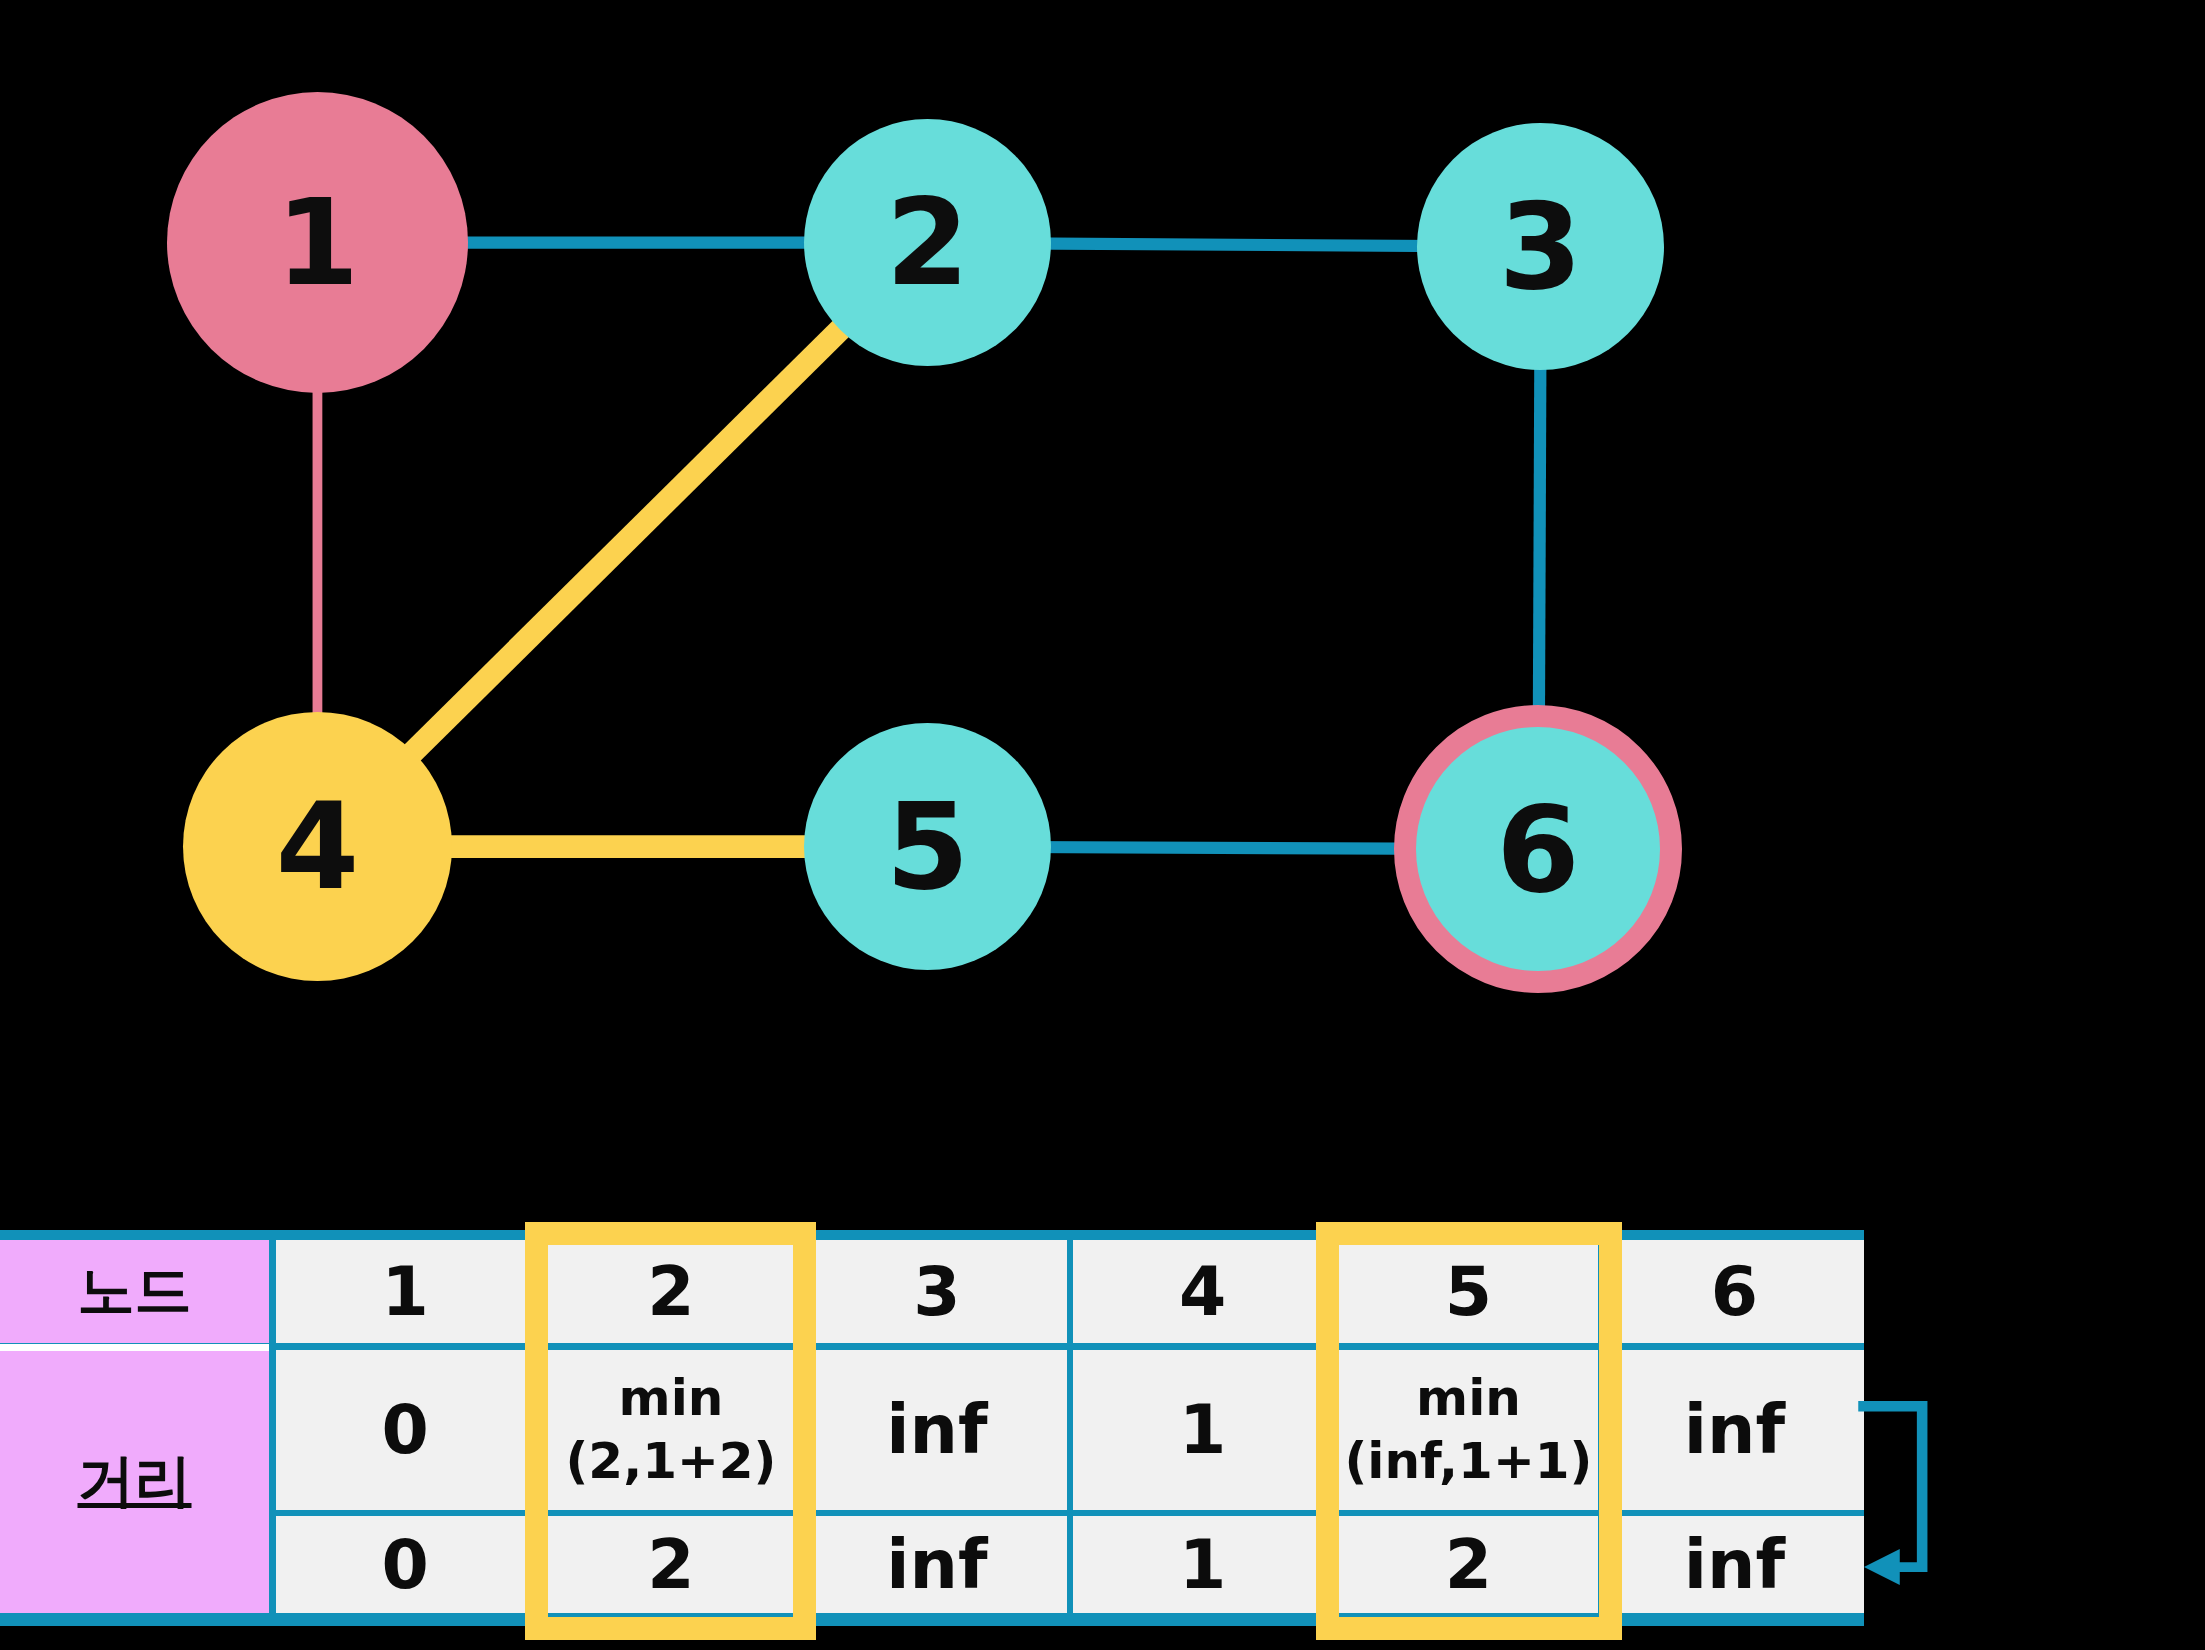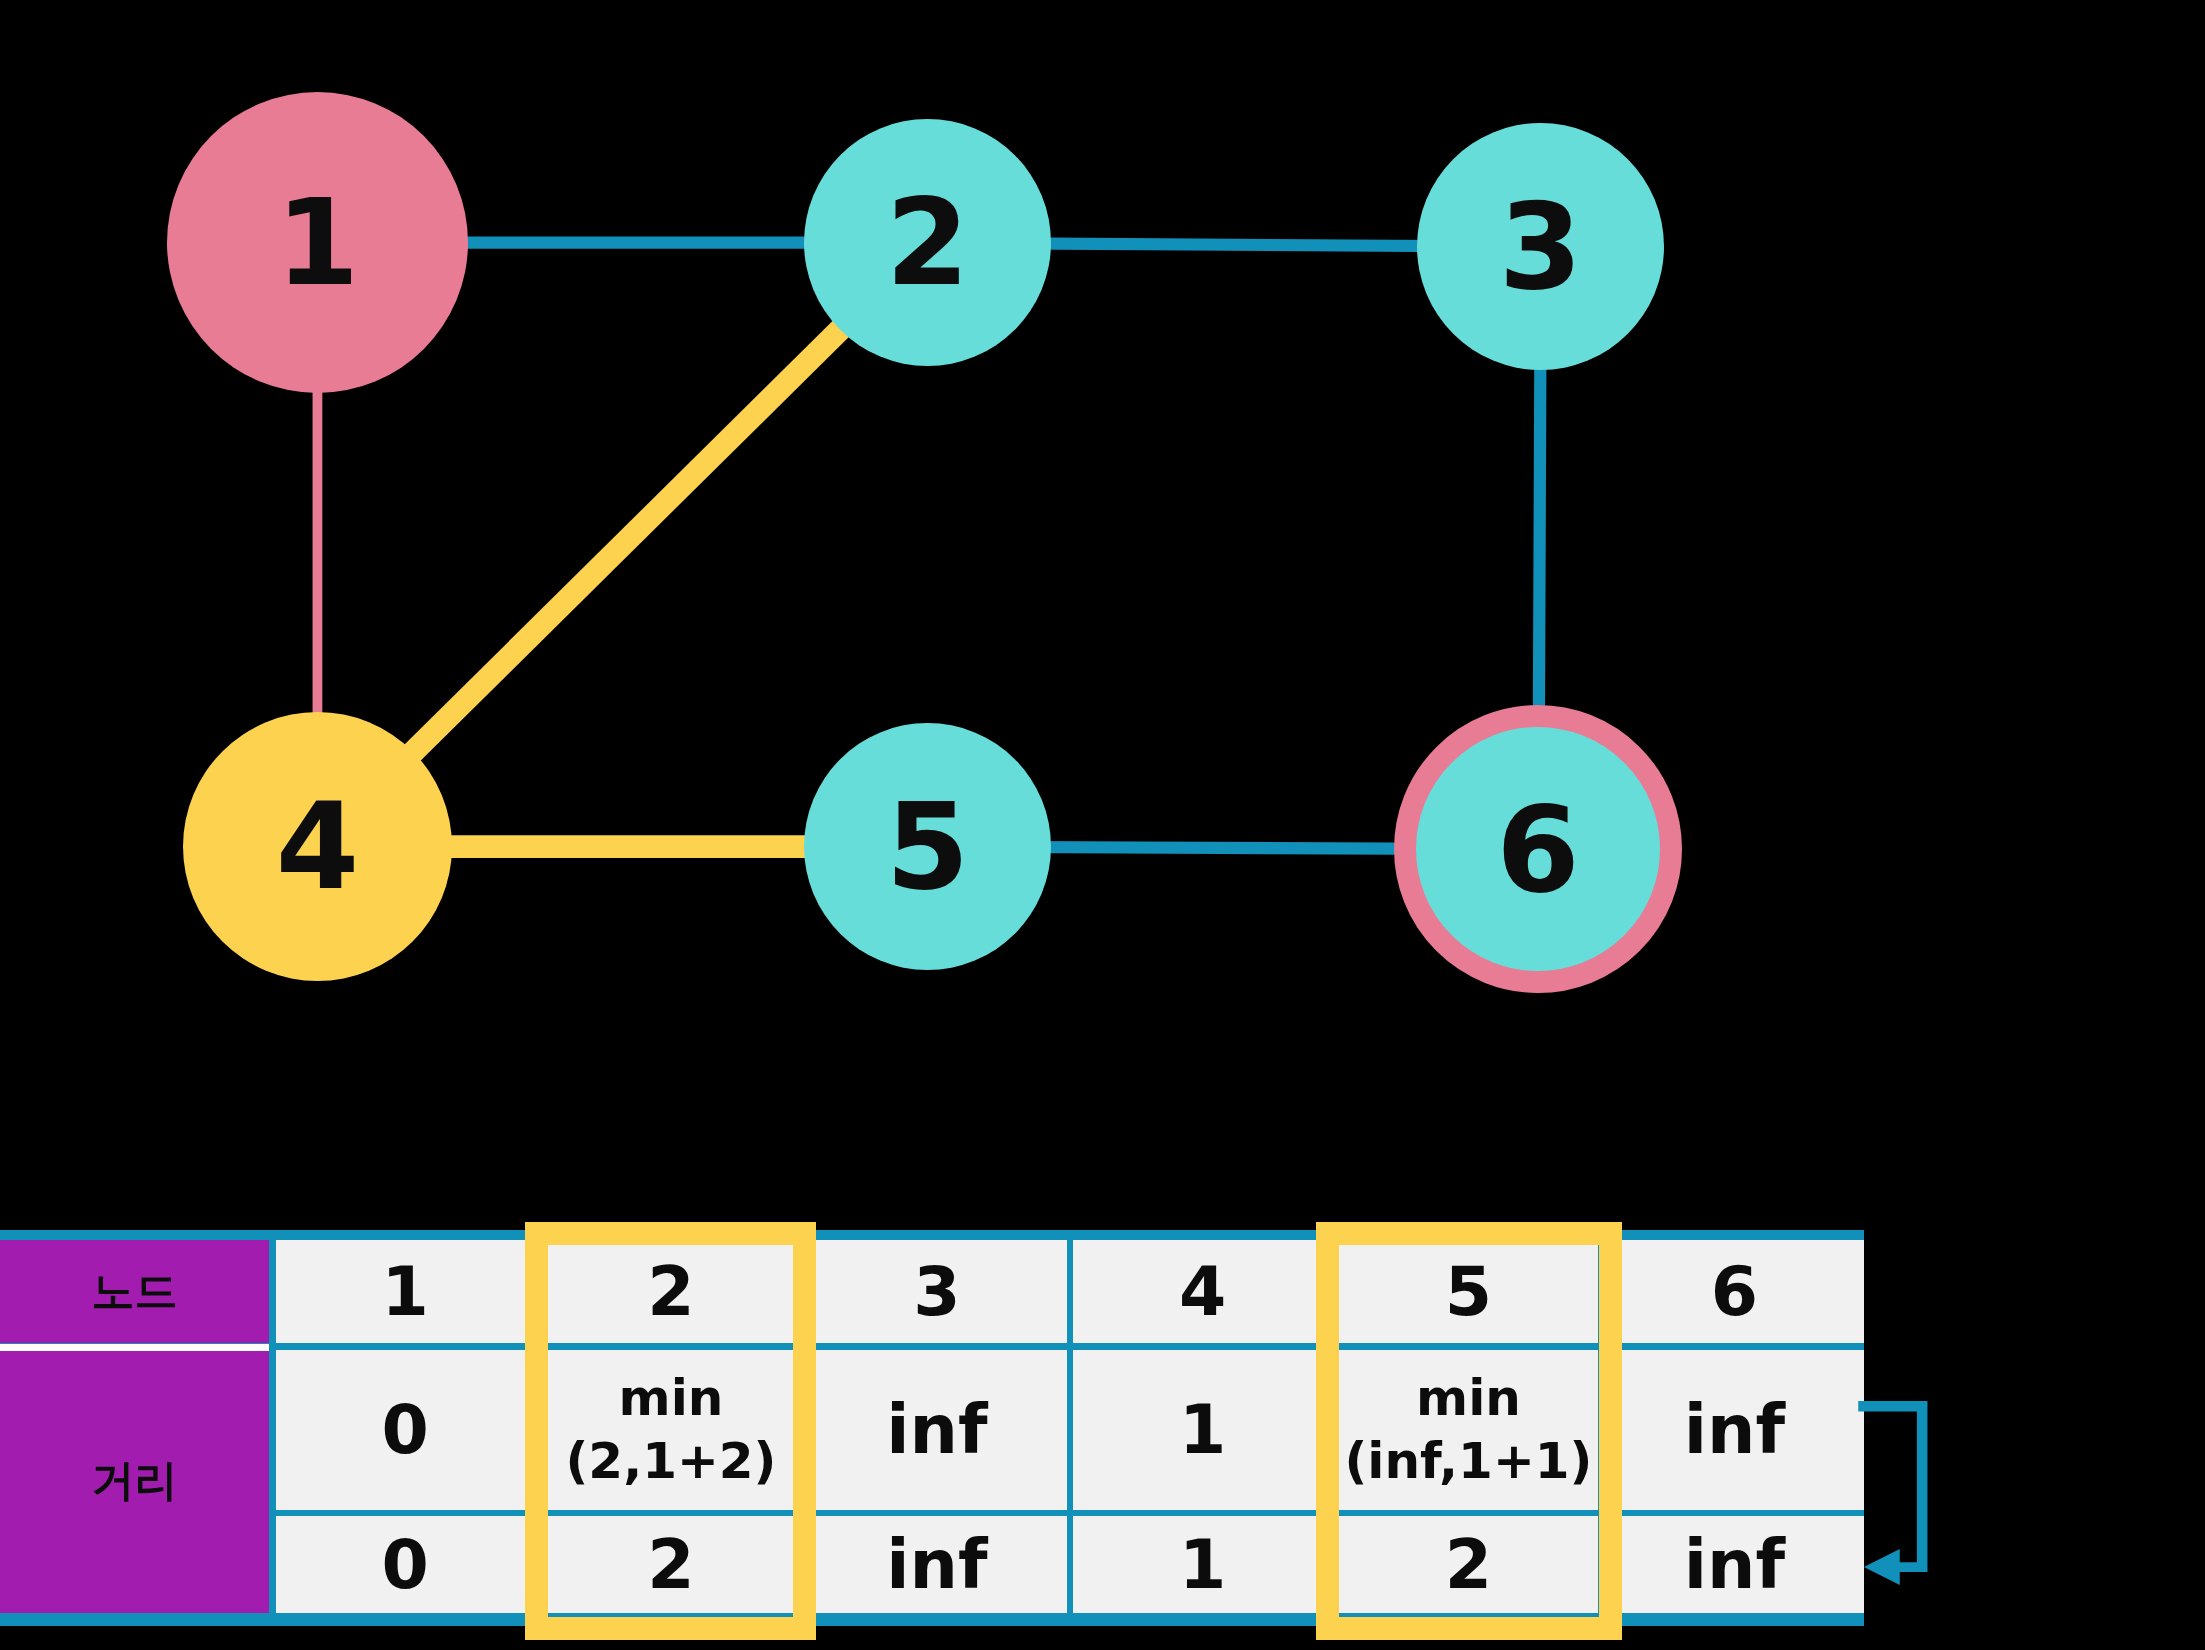--- a/index.html
+++ b/index.html
@@ -37,22 +37,22 @@
     grid-template-columns:269px repeat(6, 1fr);
     grid-template-rows:103px 160px 97px;
     gap:6.5px;
     background:#1191b9;
   }
   .cell {
     display:flex; align-items:center; justify-content:center;
     font-weight:bold; color:#0c0c0c; font-size:68px;
     background:#f1f1f1;
   }
-  .cell.label { background:#a21caf; font-size:43px; }
-  .cell.rowlabel { grid-row:2 / span 2; }
+  .cell.label { background:#f0abfc; font-size:57px; }
+  .cell.rowlabel { grid-row:2 / span 2;text-decoration:underline; }
   .cell.min { font-size:50px; line-height:1.25; white-space:pre-line; text-align:center; }
 
   #row-separator {
     position:absolute; left:0; top:1344px; width:269px; height:6.5px;
     background:#ffffff; z-index:4;
   }
 
   .hl-box {
     position:absolute; top:1222px; height:418px; z-index:5;
     border:23px solid #fcd24f; box-sizing:border-box;

